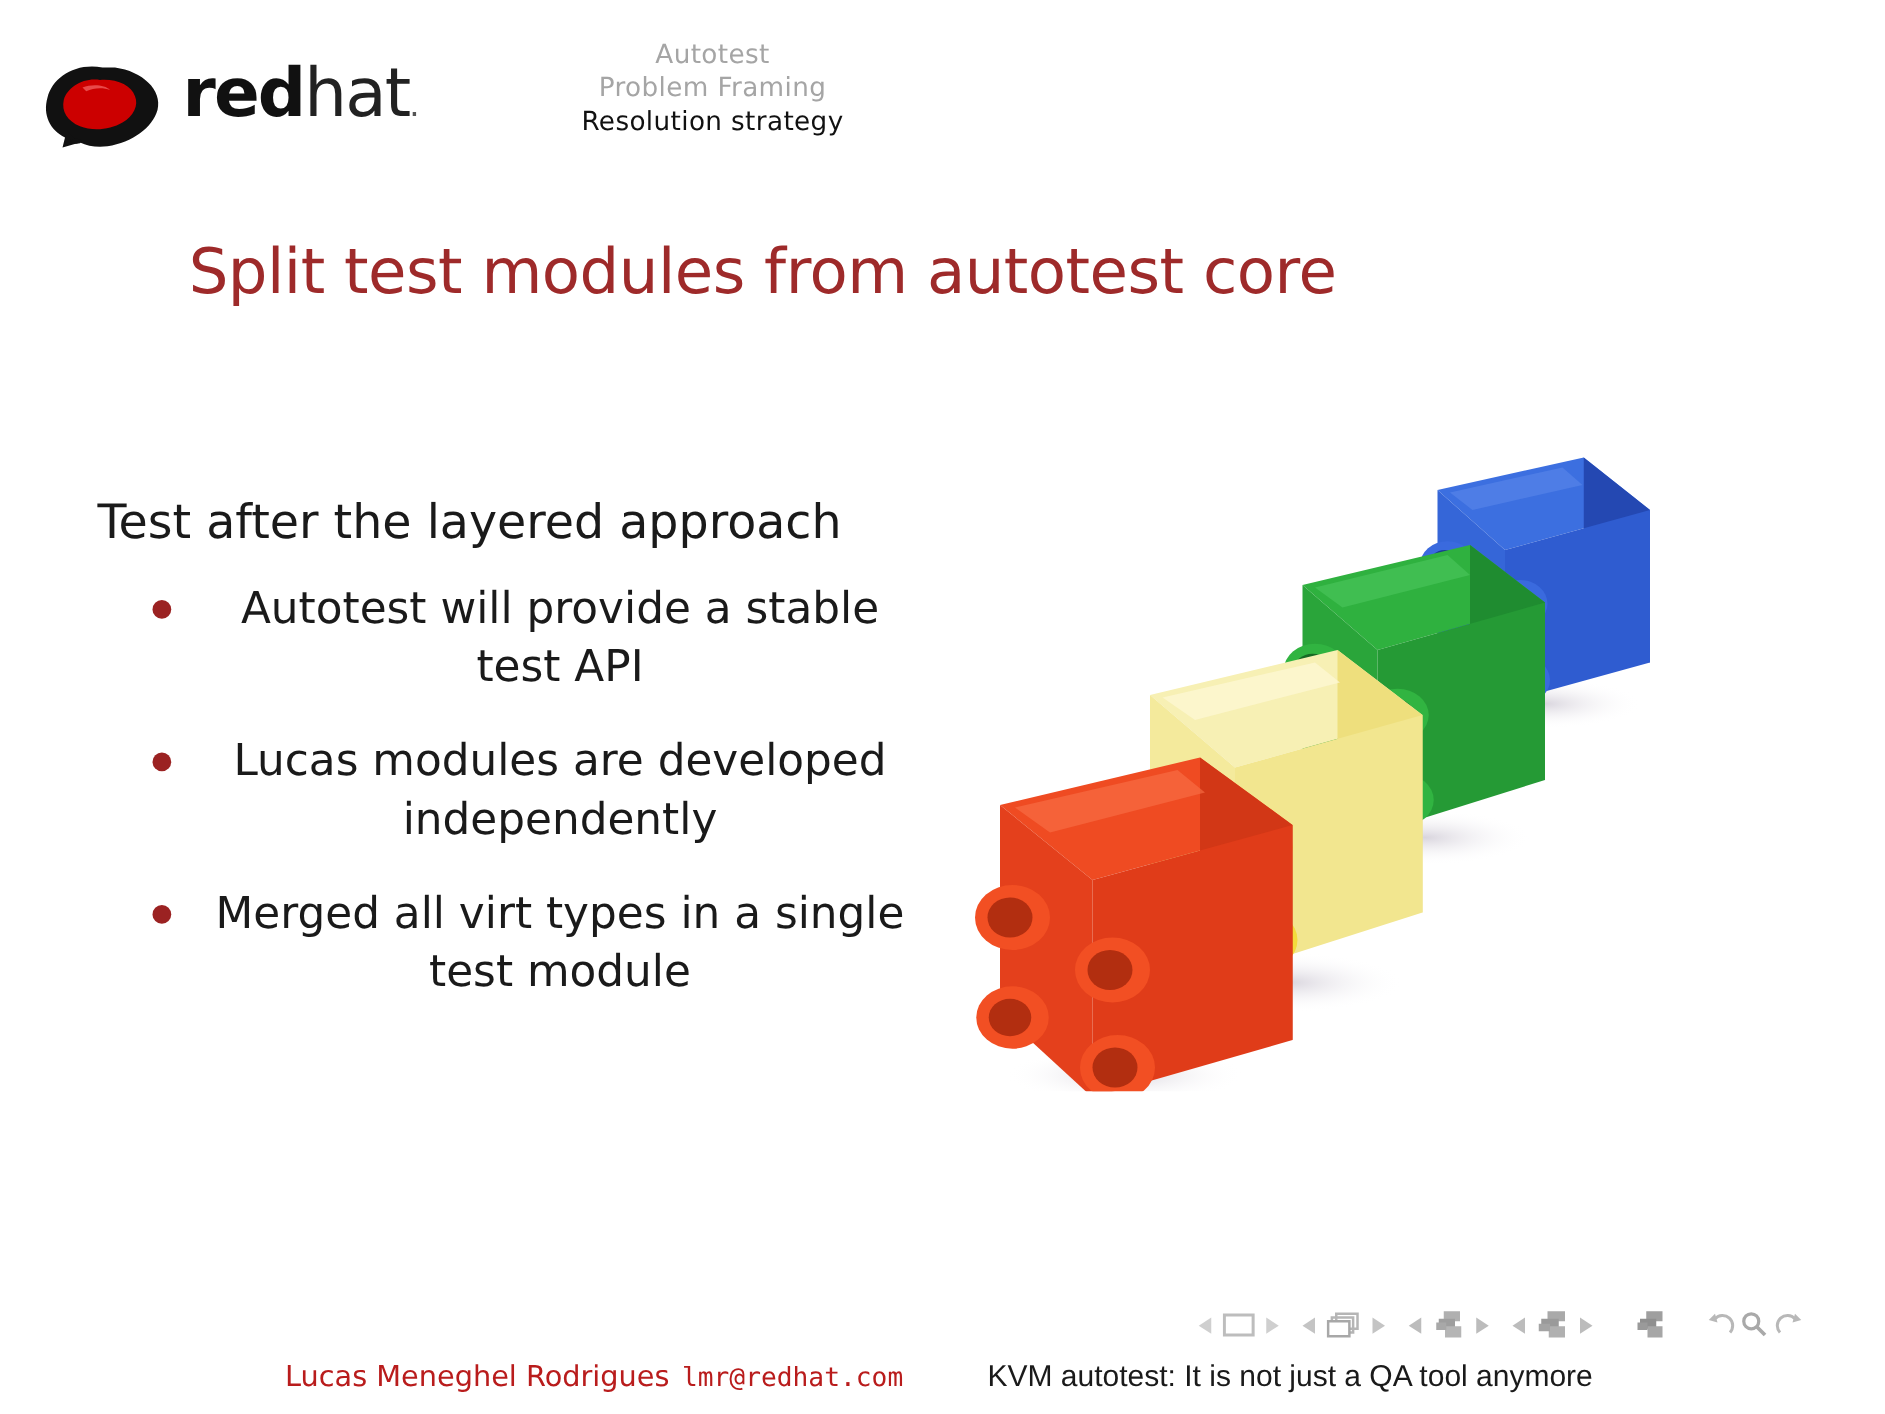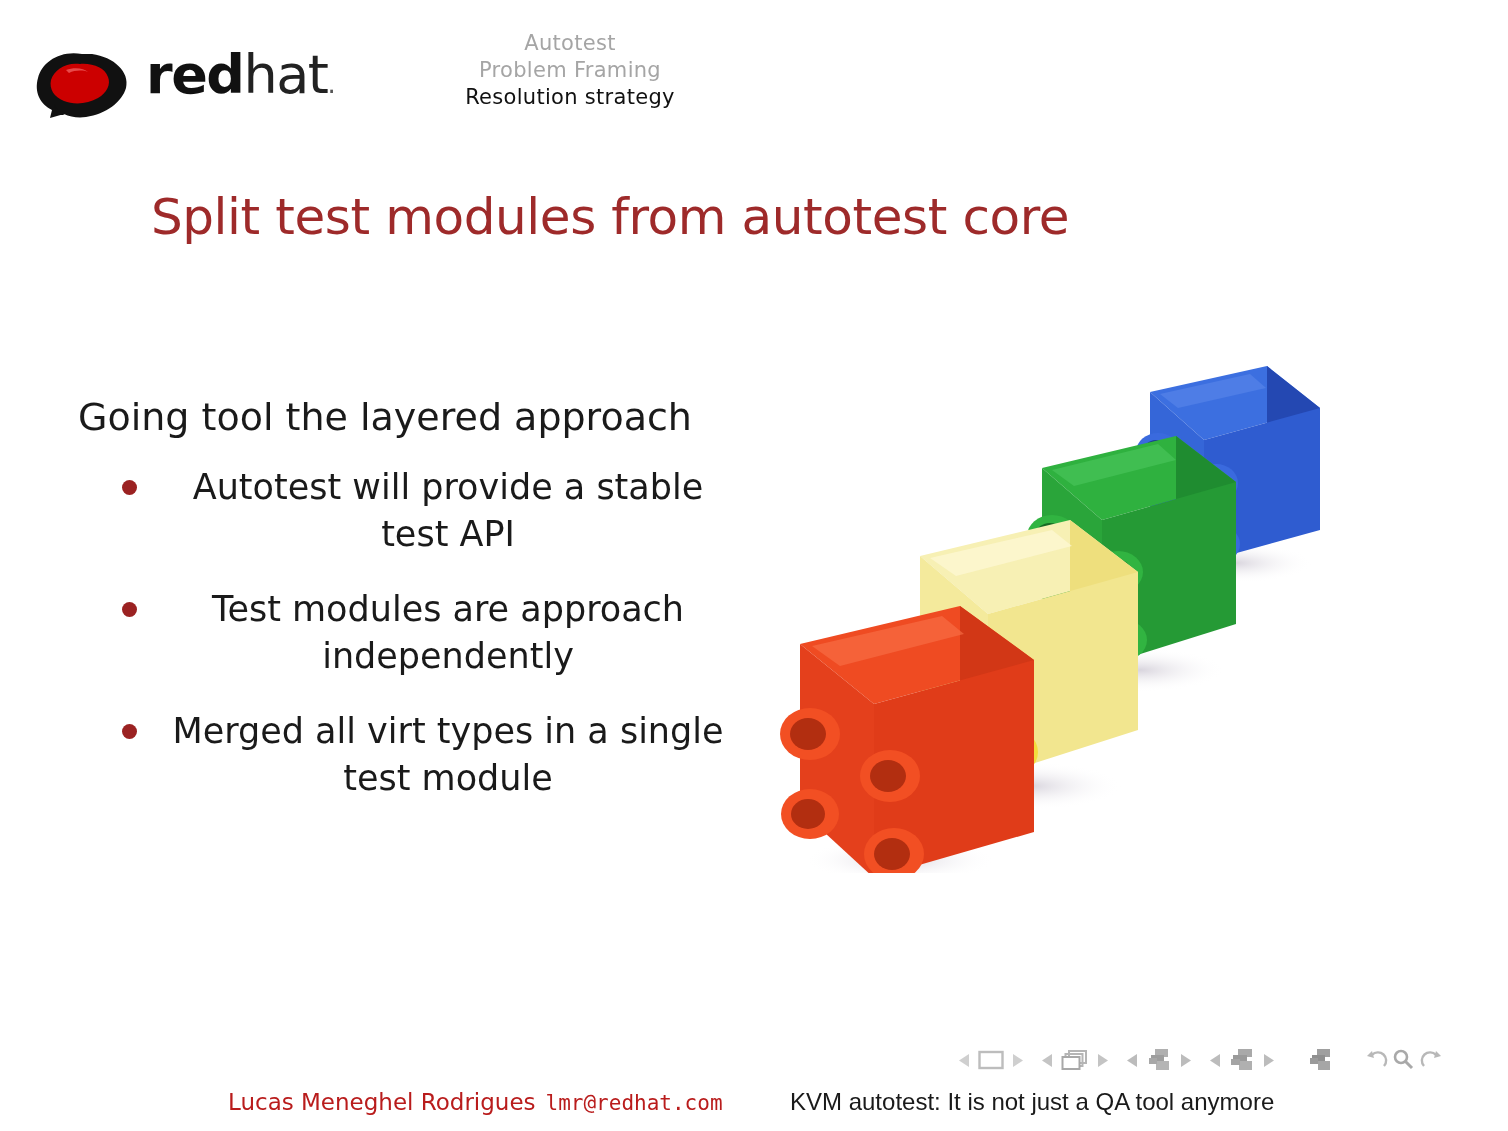--- a/index.html
+++ b/index.html
@@ -191,30 +191,30 @@
       <div class="nav-item inactive">Autotest</div>
       <div class="nav-item inactive">Problem Framing</div>
       <div class="nav-item active">Resolution strategy</div>
     </div>
 
   </div>
 
   <div id="title">Split test modules from autotest core</div>
 
   <div id="content">
-    <div id="lead">Going tool the layered approach</div>
+    <div id="lead">Test after the layered approach</div>
 
     <div id="bullets">
       <div class="bullet-row">
         <span class="bullet-dot"></span>
         <div class="bullet-text">Autotest will provide a stable test API</div>
       </div>
       <div class="bullet-row">
         <span class="bullet-dot"></span>
-        <div class="bullet-text">Test modules are approach independently</div>
+        <div class="bullet-text">Lucas modules are developed independently</div>
       </div>
       <div class="bullet-row">
         <span class="bullet-dot"></span>
         <div class="bullet-text">Merged all virt types in a single test module</div>
       </div>
     </div>
   </div>
 
   <svg id="lego" viewBox="0 0 625 525">
     <defs>

